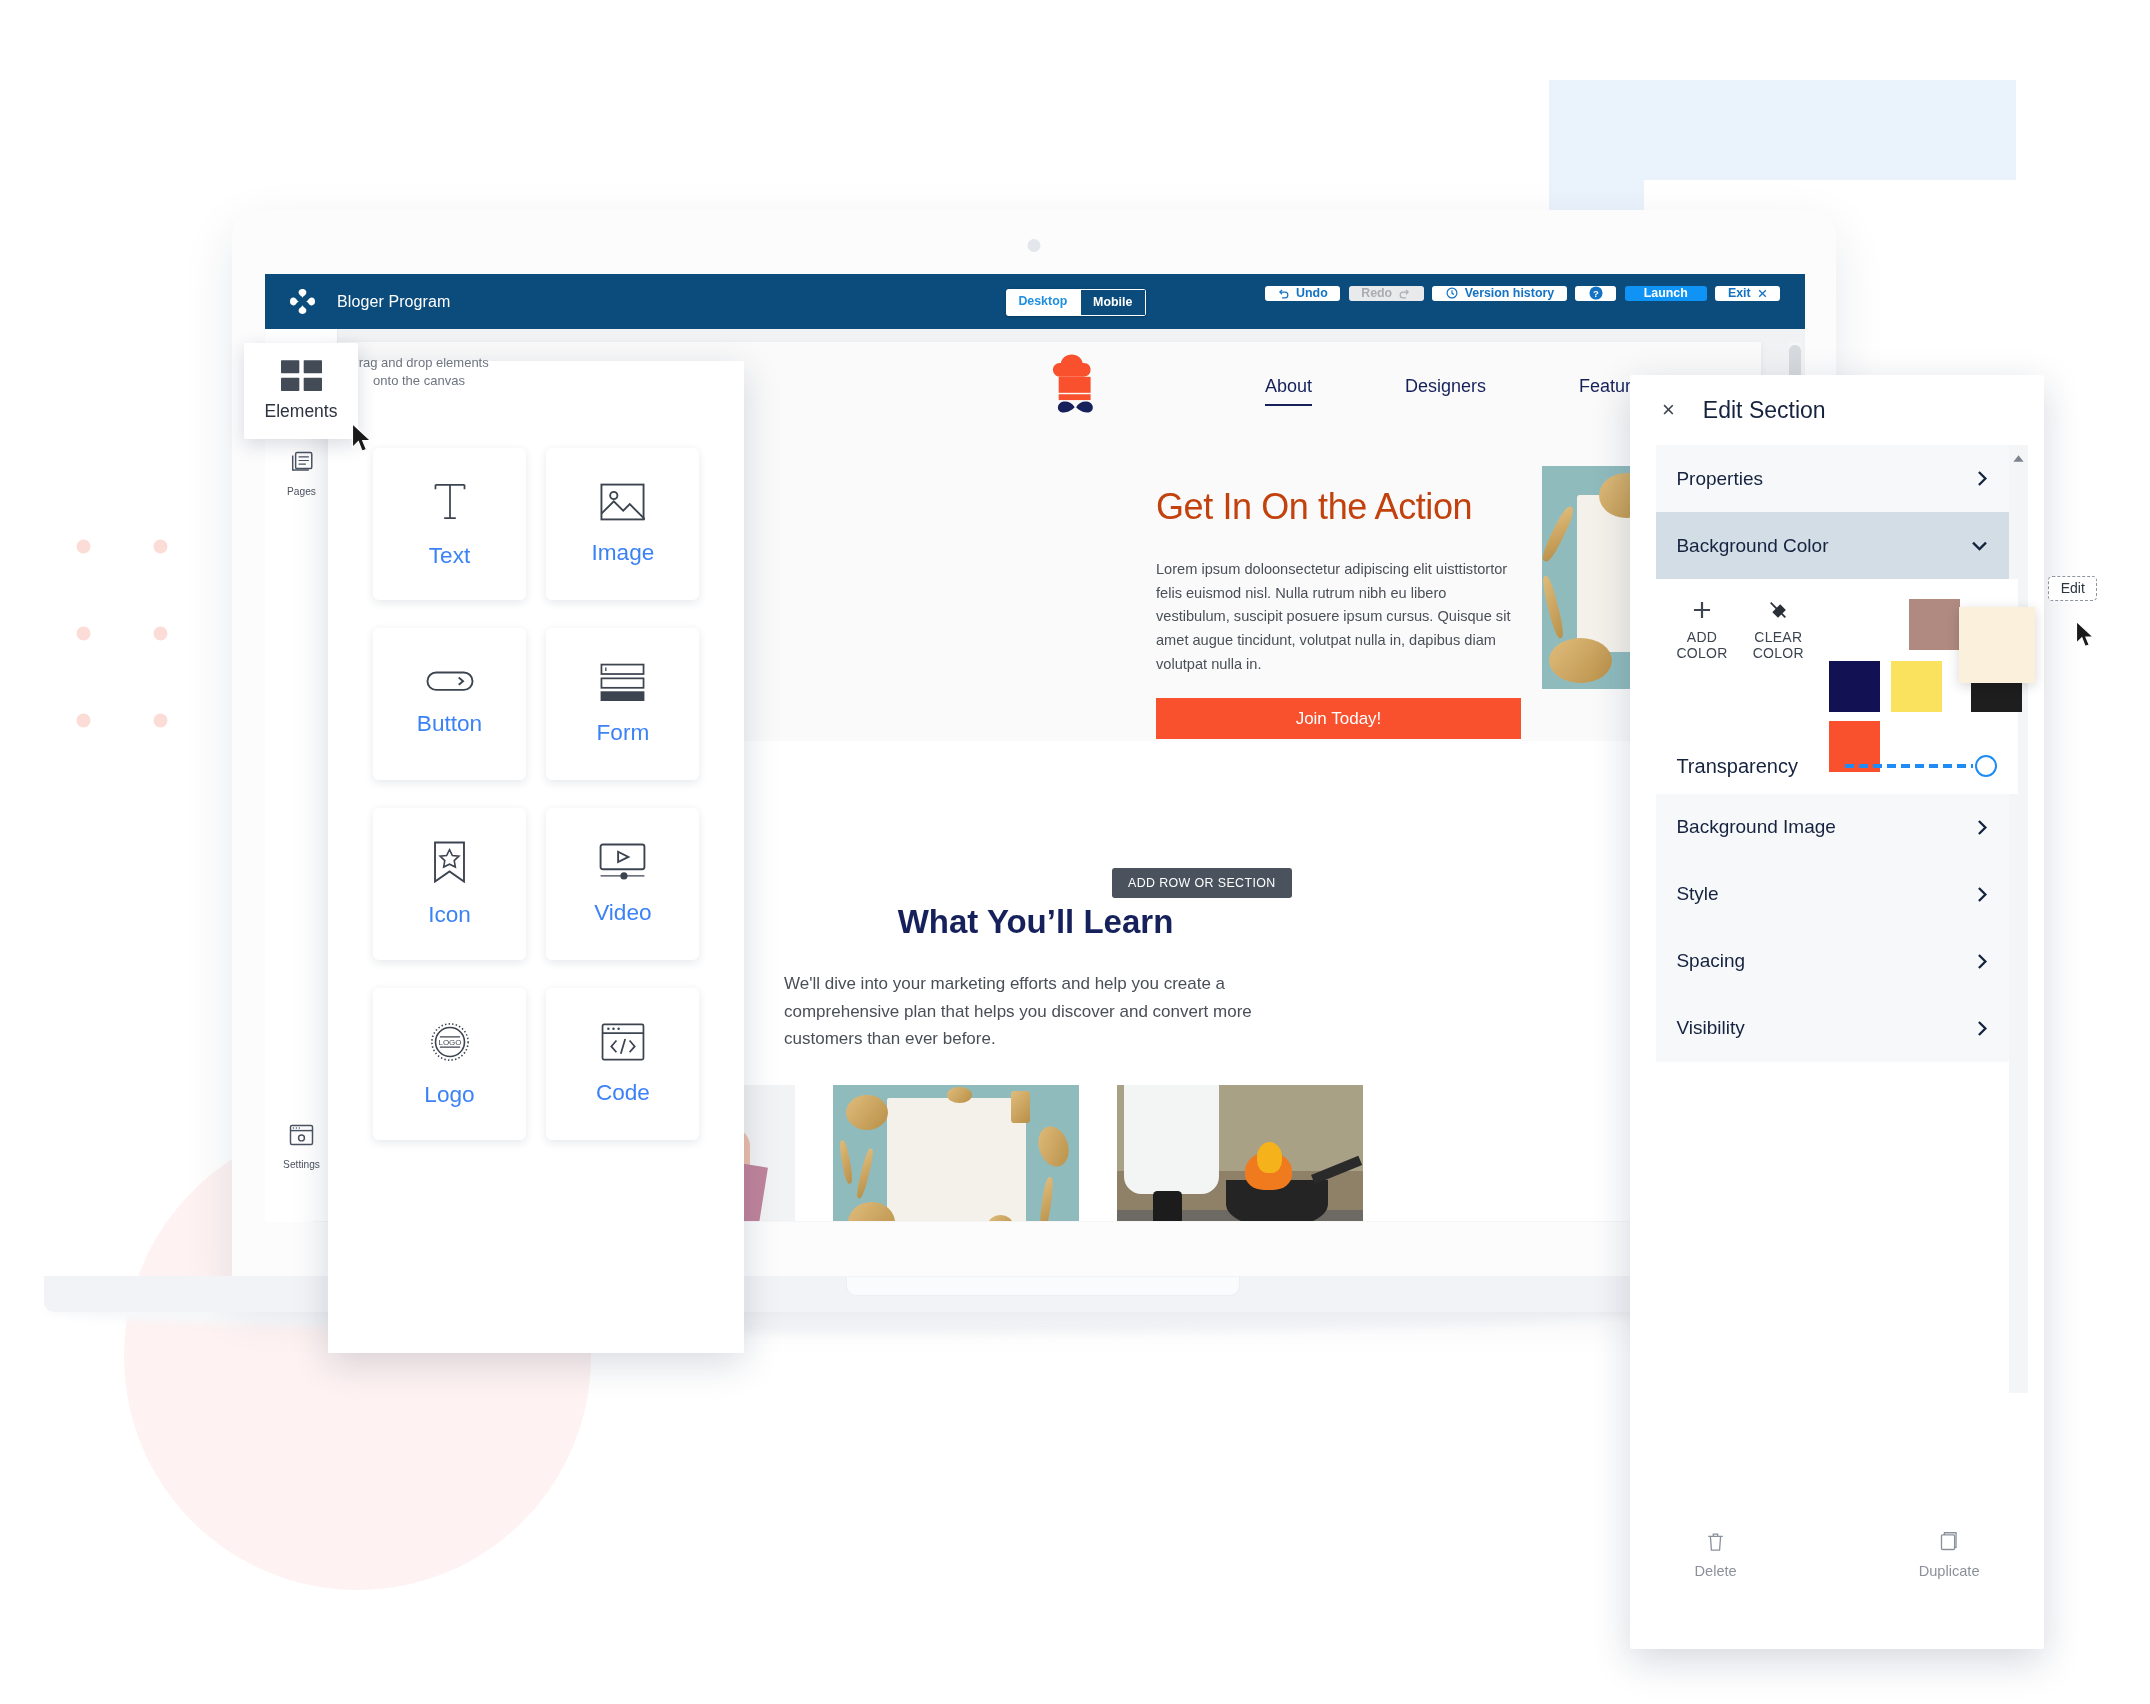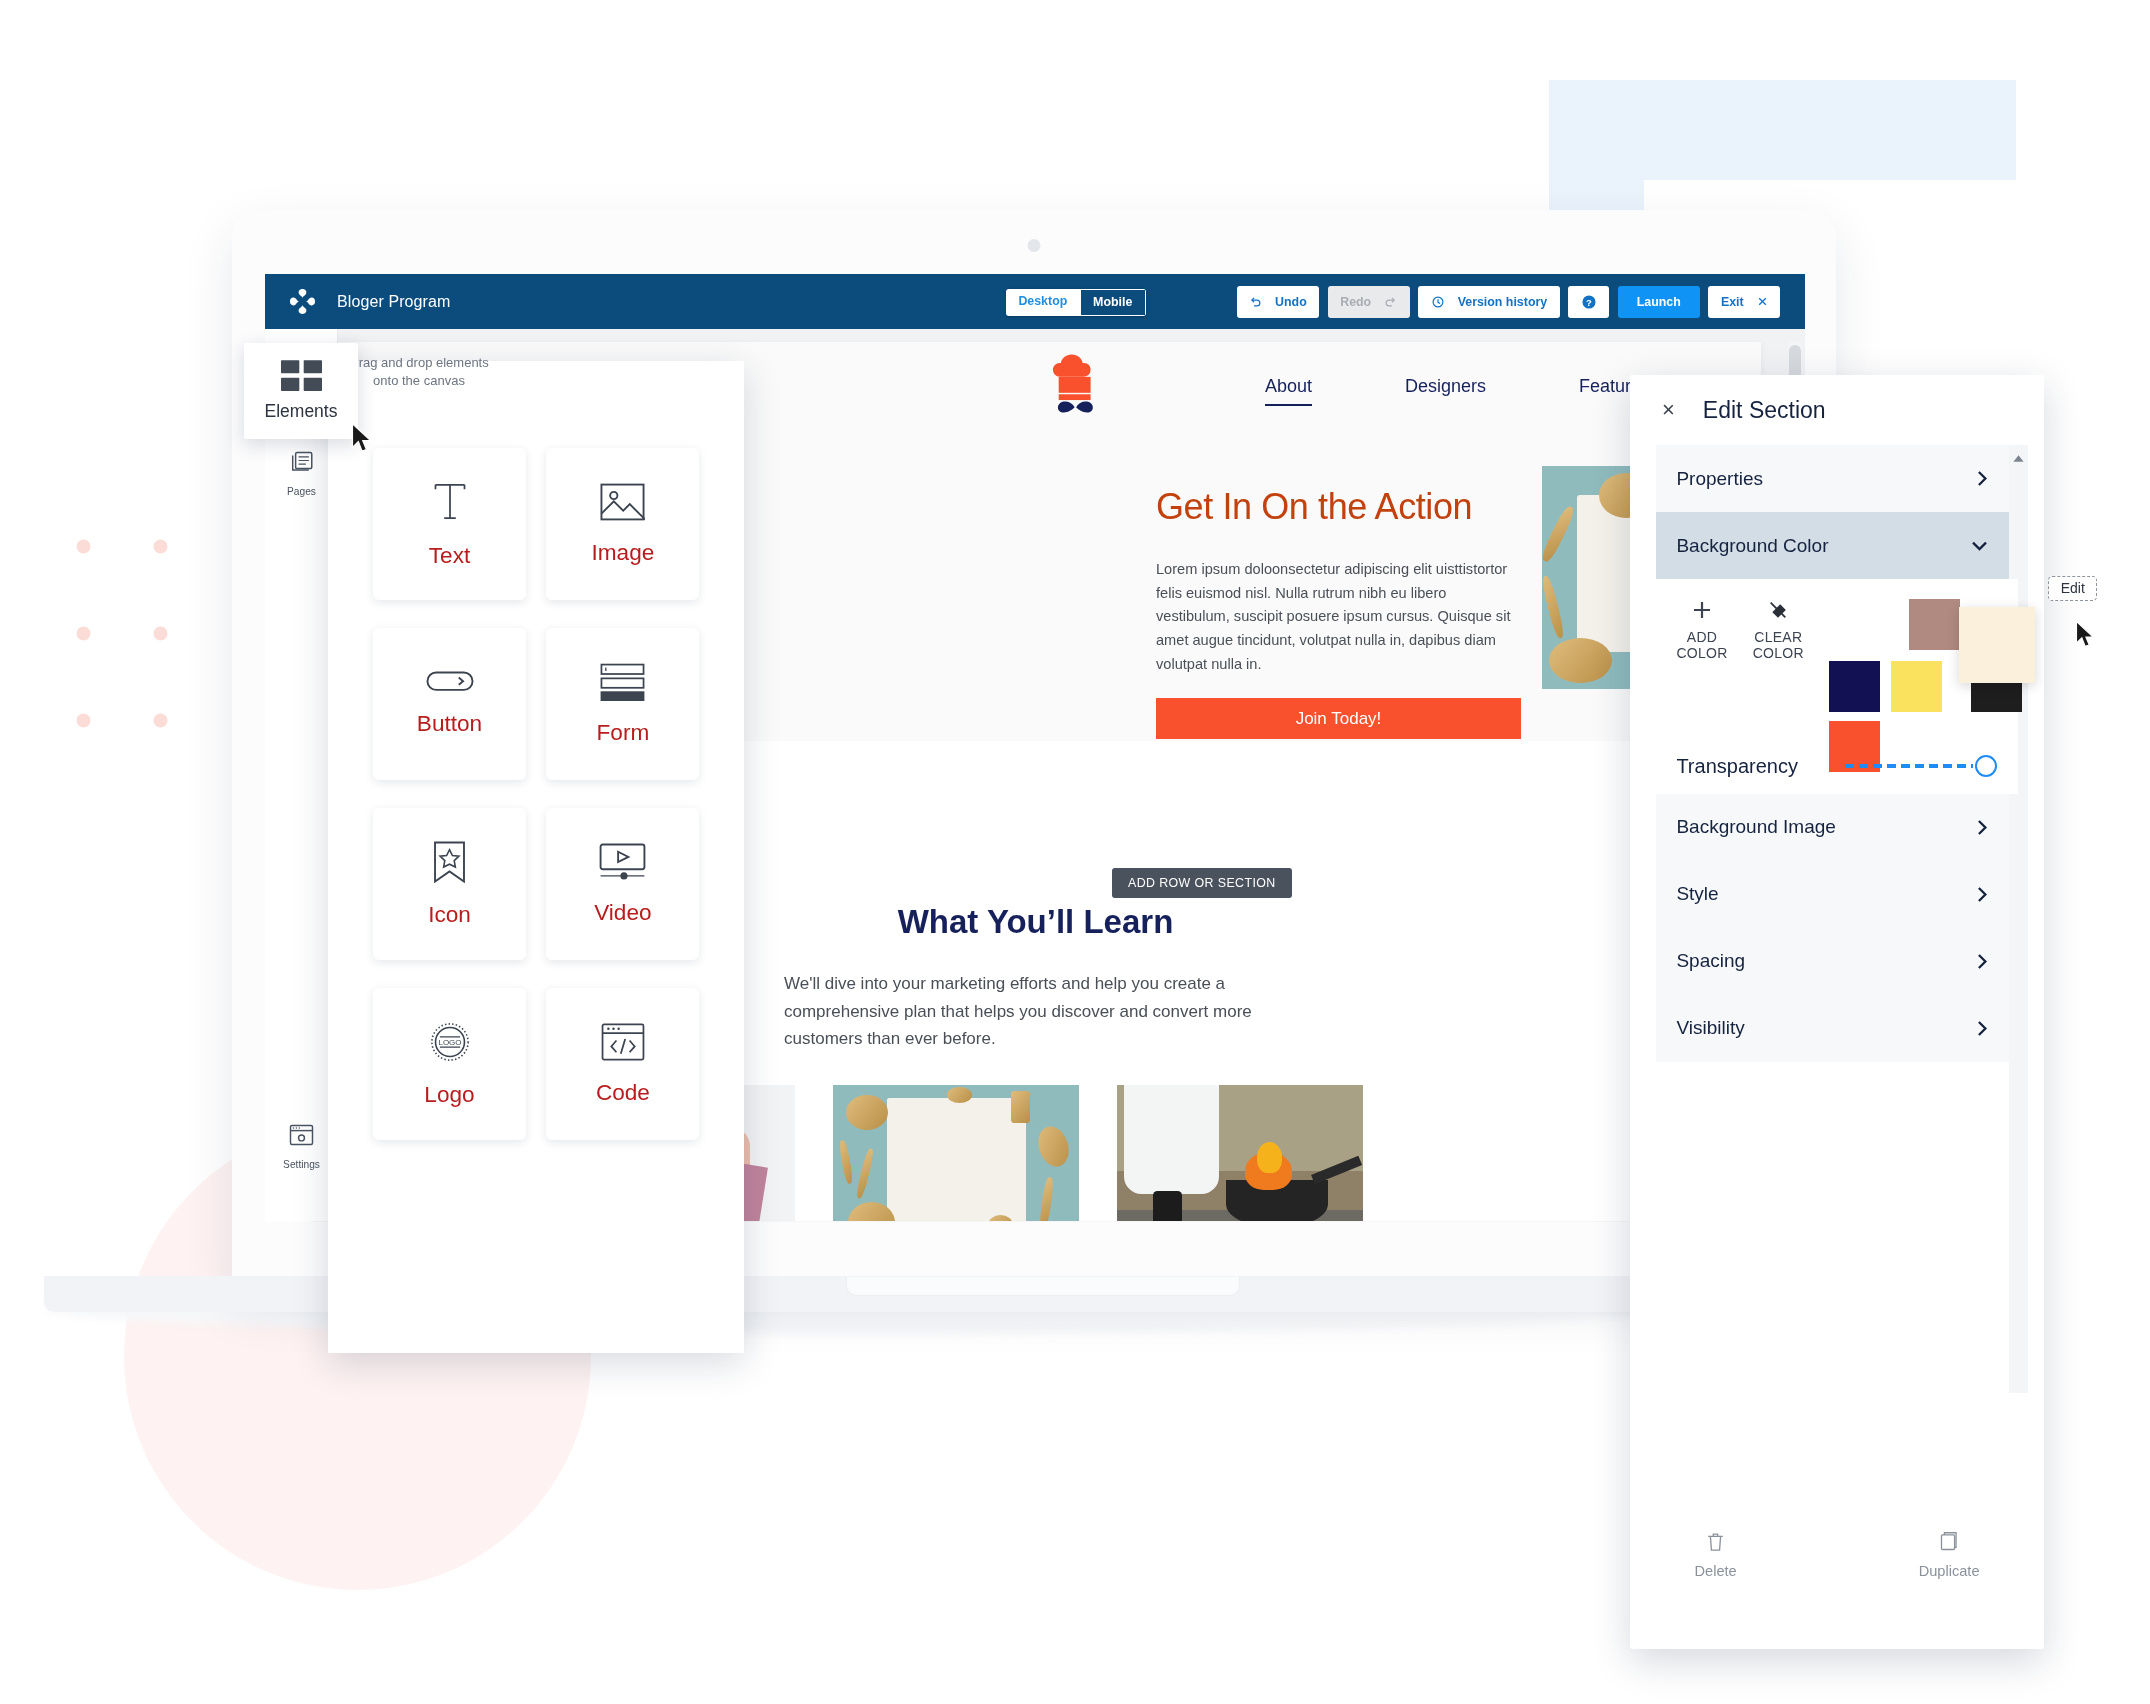--- a/index.html
+++ b/index.html
@@ -44,22 +44,22 @@
       background:#0b4c7c; display:flex; align-items:center; }
   .brand-mark { width:31px; height:31px; margin-left:22px; flex:0 0 auto; }
   .brand-title { color:#ffffff; font-size:16px; margin-left:19px; letter-spacing:0.1px; }
 
   .viewport-toggle { position:absolute; left:741px; top:14.6px; display:flex;
       border-radius:2.9px; overflow:hidden; box-shadow:0 0.7px 2.2px rgba(0,0,0,.25); }
   .vp-btn { font-size:12.4px; padding:5.8px 12.4px; background:#ffffff; color:#1e8fe1; font-weight:bold; }
   .vp-btn.active { background:#0b4c7c; color:#ffffff; border:1.5px solid #ffffff; }
 
   .topbar-actions { position:absolute; right:25px; top:11.7px; display:flex; align-items:center; gap:8.7px; }
-  .tb-btn { height:32px; min-width:32px; padding:0 12.4px; background:#ffffff; border-radius:2.9px;
-      display:flex; align-items:center; justify-content:center; gap:13px;
+  .tb-btn { height:15px; min-width:32px; padding:0 12.4px; background:#ffffff; border-radius:2.9px;
+      display:flex; align-items:center; justify-content:center; gap:6px;
       color:#1372c4; font-size:12.4px; font-weight:bold; }
   .tb-btn.disabled { background:#e9eaec; color:#a9adb3; }
   .tb-btn.launch { background:#0f93f5; color:#ffffff; padding:0 19px; }
   .tb-btn svg { display:block; }
 
   
   .canvas-shell { position:absolute; left:0; top:55px; width:1540px; height:892px; background:#f1f2f4; }
   .canvas-sheet { position:absolute; left:45px; top:13px; width:1451px; height:879px;
       background:#ffffff; box-shadow:0 1.5px 7.3px rgba(0,0,0,.06); }
   .canvas-scrolltrack { position:absolute; right:4.4px; top:13px; width:11.7px; height:879px; background:#f4f5f6; }
@@ -84,21 +84,21 @@
   
   .palette { position:absolute; left:328px; top:361px; width:416px; height:992px;
       background:#ffffff; box-shadow:0 10.2px 34px rgba(22,40,70,.17); z-index:25; }
   .palette-hint { position:absolute; left:335px; top:354px; width:168px; text-align:center;
       font-size:13px; color:#6d7581; line-height:1.35; z-index:26; }
   .palette-grid { position:absolute; left:45px; top:87px; width:328px;
       display:flex; flex-wrap:wrap; gap:28px 20.4px; }
   .el-card { width:153px; height:152px; background:#ffffff; border-radius:5.8px;
       box-shadow:0 2.2px 8.7px rgba(22,40,70,.10); display:flex; flex-direction:column;
       align-items:center; justify-content:center; gap:19px; }
-  .el-card .el-label { font-size:22.6px; color:#b91c1c;text-align:center; }
+  .el-card .el-label { font-size:22.6px; color:#3b82f6;text-align:center; }
   .el-ico svg { display:block; }
 
   
   .site { position:absolute; left:45px; top:13px; width:1451px; height:879px; overflow:hidden; background:#fff; }
   .site-nav { position:absolute; left:0; top:0; width:1451px; height:86px; background:#fafafa;
       display:flex; align-items:center; }
   .site-logo { position:absolute; left:740px; top:10.2px; width:58px; height:70px; }
   .site-menu { position:absolute; left:955px; top:34px; display:flex; gap:93px; }
   .site-menu a { font-size:18px; color:#16215b; text-decoration:none; }
   .site-menu a.active { border-bottom:2.9px solid #16215b; padding-bottom:6.6px; }

